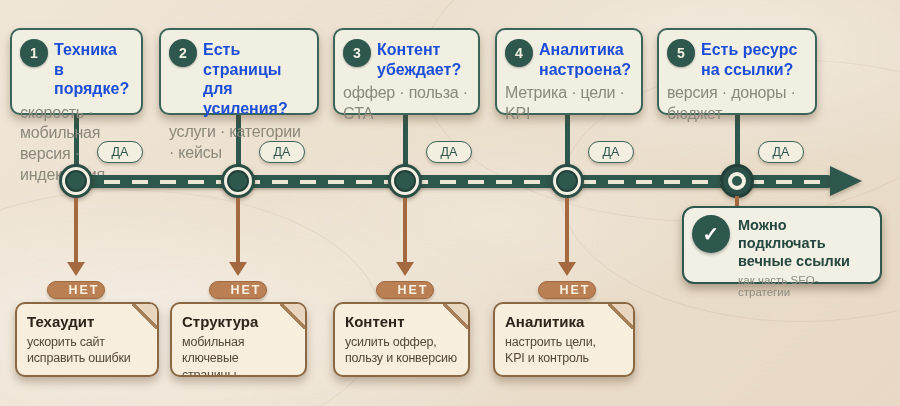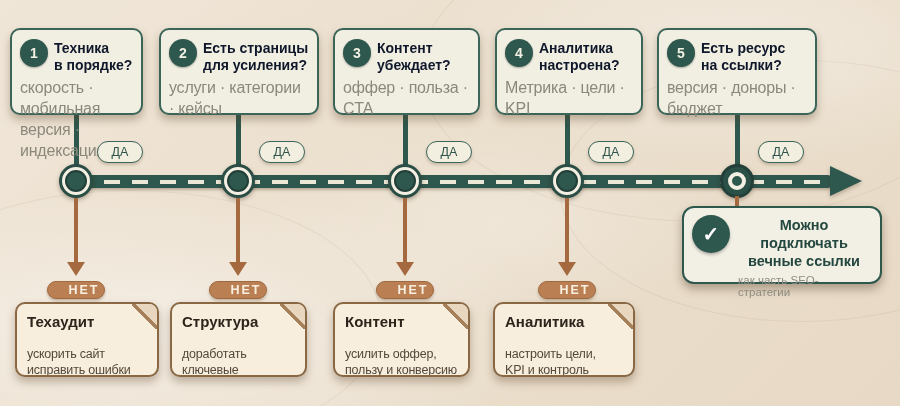--- a/index.html
+++ b/index.html
@@ -31,21 +31,21 @@
   }
   .qhead{display:flex;align-items:flex-start;gap:6px;}
   .qnum{
     flex:0 0 auto;width:28px;height:28px;border-radius:50%;
     background:#2e574d;color:#f2efe3;
     font-size:14px;font-weight:bold;
     display:flex;align-items:center;justify-content:center;
     box-shadow:0 1px 2px rgba(0,0,0,0.3);
   }
   .qtitle{
-    font-size:14px;font-weight:bold;color:#0f172a;
+    font-size:16px;font-weight:bold;color:#1d4ed8;
     line-height:1.22;white-space:pre-line;padding-top:1px;
   }
   .qhints{
     margin-top:4px;font-size:16px;letter-spacing:-0.2px;
     color:#8b887c;line-height:1.3;white-space:pre-line;
   }
   
   .stem{position:absolute;top:112px;height:56px;width:5px;background:#2e574d;}
   .tl-bar{
     position:absolute;left:62px;top:175px;width:772px;height:13px;
@@ -105,41 +105,41 @@
     box-shadow:0 5px 9px rgba(92,66,38,0.35);
     padding:9px 10px;box-sizing:border-box;overflow:hidden;
   }
   .fix-card .fold{
     position:absolute;top:-1px;right:-1px;width:26px;height:26px;
     background:linear-gradient(225deg,#e8d6bf 46%,#a5805a 46% 54%,transparent 54%);
     border-top-right-radius:8px;
   }
   .fix-title{font-size:15px;font-weight:bold;color:#2d241b;}
   .fix-text{
-    margin-top:16px;font-size:12.5px;letter-spacing:-0.2px;
+    margin-top:4px;font-size:12.5px;letter-spacing:-0.2px;
     color:#54483a;line-height:1.3;white-space:pre-line;
   }
   
   .result-stem{position:absolute;left:735px;top:196px;width:4px;height:12px;background:#a5693f;}
   .result-card{
     position:absolute;left:682px;top:206px;width:200px;height:78px;
     background:#f2efe4;border:2px solid #2e574d;border-radius:12px;
     box-shadow:0 5px 10px rgba(80,58,36,0.4);
     box-sizing:border-box;padding:8px 10px 8px 54px;
   }
   .check-circle{
     position:absolute;left:8px;top:7px;width:38px;height:38px;border-radius:50%;
     background:#2e574d;color:#ffffff;
     display:flex;align-items:center;justify-content:center;
     font-size:20px;font-weight:bold;
     box-shadow:0 2px 3px rgba(0,0,0,0.25);
   }
   .result-title{
     font-size:14.5px;font-weight:bold;color:#24473f;
-    line-height:1.25;white-space:pre-line;text-align:center;
+    line-height:1.25;white-space:pre-line;
   }
   .result-sub{margin-top:4px;font-size:11.5px;color:#8f8c81;}
 </style>
 </head>
 <body>
 
 <div class="stage">
 
   <div class="vein" style="left:-120px;top:190px;width:500px;height:260px;"></div>
   <div class="vein" style="left:420px;top:-80px;width:560px;height:300px;"></div>
@@ -223,21 +223,21 @@
 
   <div class="fix-card" style="left:15px;width:144px;">
     <div class="fold"></div>
     <div class="fix-title">Техаудит</div>
     <div class="fix-text">ускорить сайт
 исправить ошибки</div>
   </div>
   <div class="fix-card" style="left:170px;width:137px;">
     <div class="fold"></div>
     <div class="fix-title">Структура</div>
-    <div class="fix-text">доработать ключевые
+    <div class="fix-text">мобильная ключевые
 страницы</div>
   </div>
   <div class="fix-card" style="left:333px;width:137px;">
     <div class="fold"></div>
     <div class="fix-title">Контент</div>
     <div class="fix-text">усилить оффер,
 пользу и конверсию</div>
   </div>
   <div class="fix-card" style="left:493px;width:142px;">
     <div class="fold"></div>

